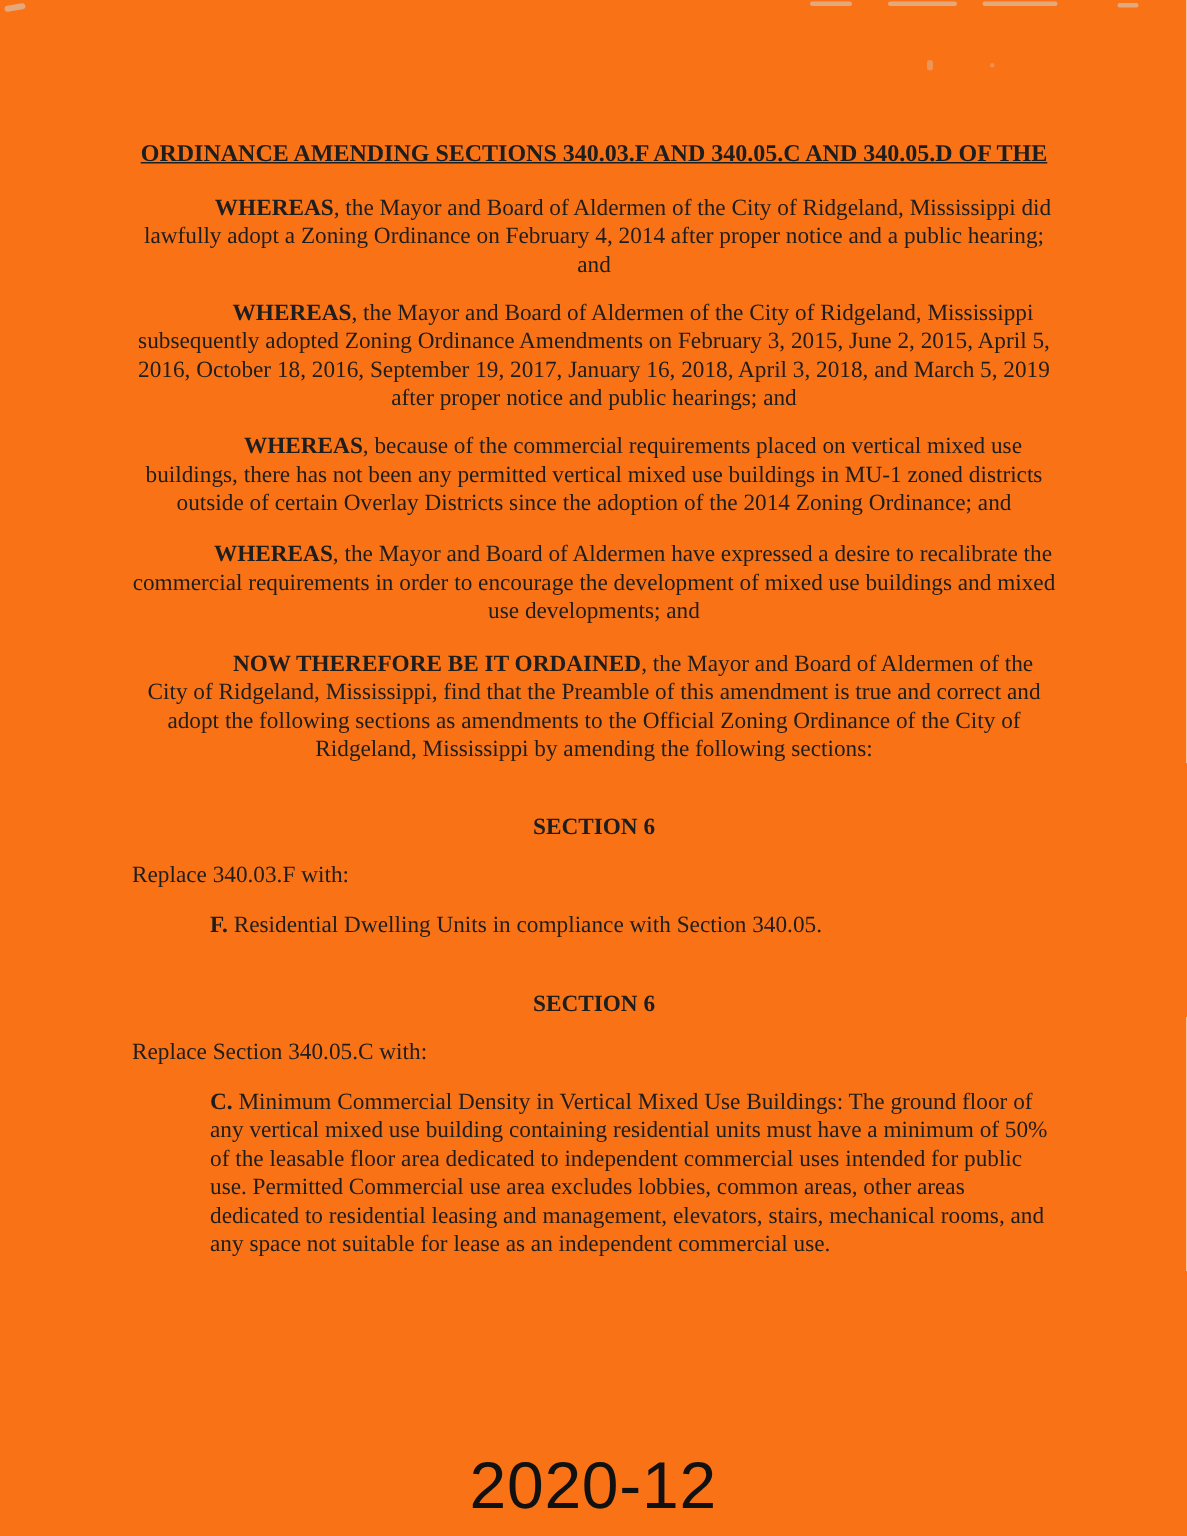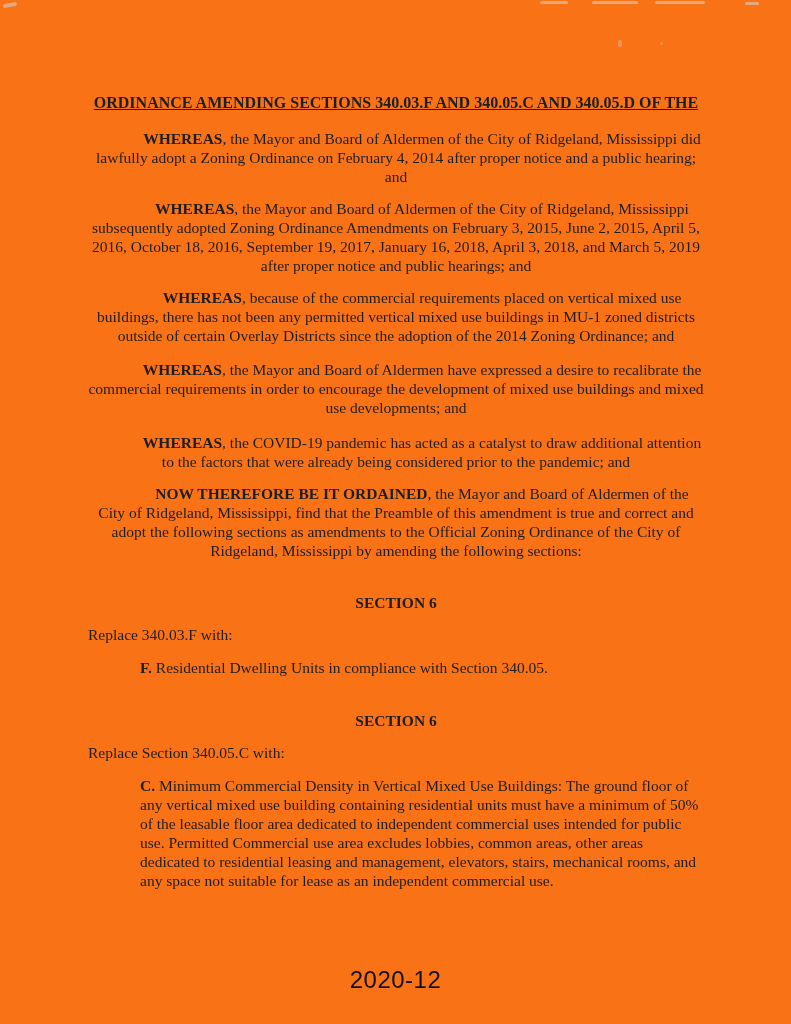--- a/index.html
+++ b/index.html
@@ -59,21 +59,21 @@
     margin-bottom: 34px;
   }
   .section2-gap { margin-top: 0; }
   .footer-stamp {
     position: absolute;
     top: 966px;
     left: 0;
     width: 100%;
     text-align: center;
     font-family: "Liberation Sans", "DejaVu Sans", sans-serif;
-    font-size: 24px;
+    font-size: 44px;
     letter-spacing: 0.5px;
     color: #111111;
   }
   
   .artifact {
     position: absolute;
     background: #d4d4d4;
     opacity: 0.55;
     border-radius: 2px;
   }
@@ -105,21 +105,20 @@
     </h1>
 
     <p class="body-para"><span class="lead">WHEREAS</span><span>, the Mayor and Board of Aldermen of the City of Ridgeland, Mississippi did lawfully adopt a Zoning Ordinance on February 4, 2014 after proper notice and a public hearing; and</span></p>
 
     <p class="body-para"><span class="lead">WHEREAS</span><span>, the Mayor and Board of Aldermen of the City of Ridgeland, Mississippi subsequently adopted Zoning Ordinance Amendments on February 3, 2015, June 2, 2015, April 5, 2016, October 18, 2016, September 19, 2017, January 16, 2018, April 3, 2018, and March 5, 2019 after proper notice and public hearings; and</span></p>
 
     <p class="body-para mb15"><span class="lead">WHEREAS</span><span>, because of the commercial requirements placed on vertical mixed use buildings, there has not been any permitted vertical mixed use buildings in MU-1 zoned districts outside of certain Overlay Districts since the adoption of the 2014 Zoning Ordinance; and</span></p>
 
     <p class="body-para mb16"><span class="lead">WHEREAS</span><span>, the Mayor and Board of Aldermen have expressed a desire to recalibrate the commercial requirements in order to encourage the development of mixed use buildings and mixed use developments; and</span></p>
 
-    <p class="body-para"><span class="lead">WHEREAS</span><span>, the COVID-19 pandemic has acted as a catalyst to draw additional attention to the factors that were already being considered prior to the pandemic; and</span></p>
 
     <p class="body-para mb17"><span class="lead">NOW THEREFORE BE IT ORDAINED</span><span>, the Mayor and Board of Aldermen of the City of Ridgeland, Mississippi, find that the Preamble of this amendment is true and correct and adopt the following sections as amendments to the Official Zoning Ordinance of the City of Ridgeland, Mississippi by amending the following sections:</span></p>
 
     <div class="section-heading">SECTION 6</div>
 
     <p class="replace-line">Replace 340.03.F with:</p>
 
     <p class="indent-block item-f"><span class="lead">F.</span><span> Residential Dwelling Units in compliance with Section 340.05.</span></p>
 
     <div class="section-heading section2-gap">SECTION 6</div>

